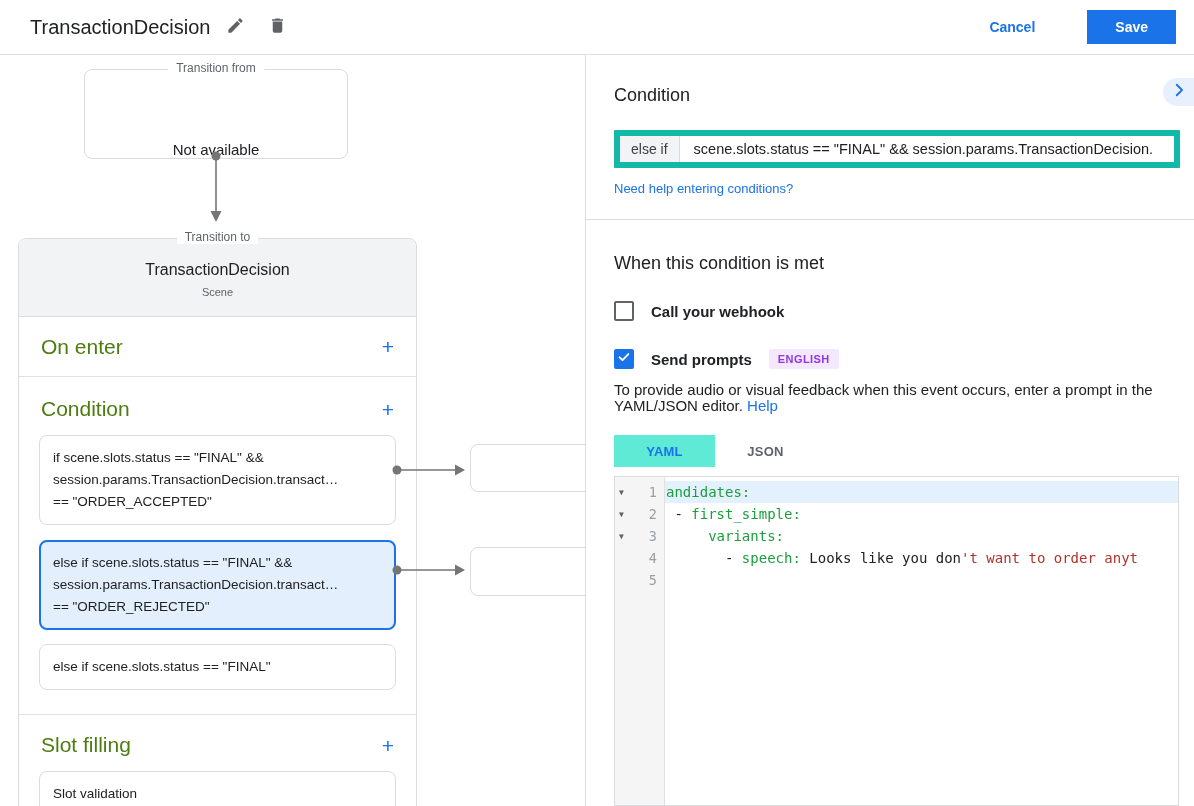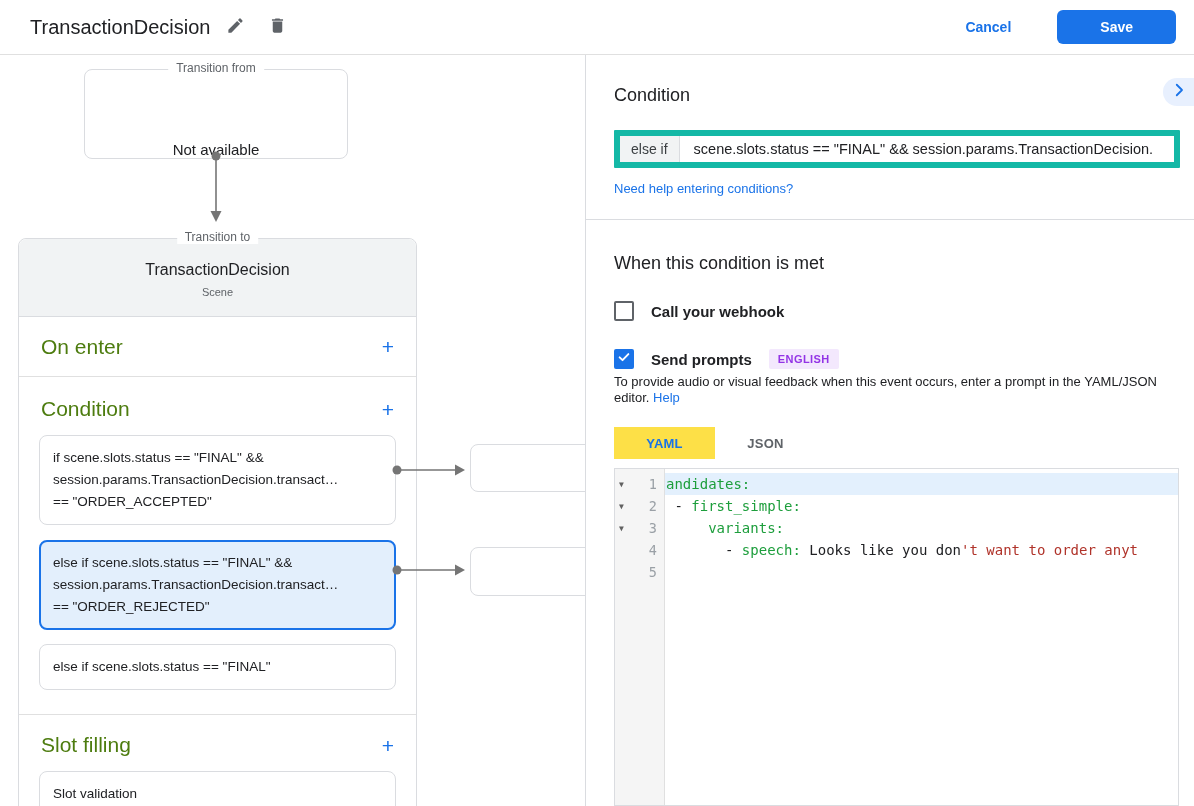--- a/index.html
+++ b/index.html
@@ -9,21 +9,21 @@
   
   .topbar { position:absolute; left:0; top:0; width:1194px; height:55px; background:#fff;
             border-bottom:1px solid #e0e0e0; display:flex; align-items:center; z-index:20; }
   .topbar .title { margin-left:30px; font-size:20px; color:#202124; }
   .icon-btn { width:34px; height:34px; display:flex; align-items:center; justify-content:center;
               margin-left:8px; border-radius:50%; cursor:pointer; }
   .icon-btn svg { fill:#5f6368; }
   .topbar-right { margin-left:auto; display:flex; align-items:center; margin-right:18px;gap:12px; }
   .cancel-btn { color:#1a73e8; font-size:14px; font-weight:bold; padding:8px 16px; cursor:pointer; }
   .save-btn { background:#1a73e8; color:#fff; font-size:14px; font-weight:bold; border:none;
-              border-radius:6px; padding:9px 43px; margin-left:18px; cursor:pointer; }
+              border-radius:0; padding:9px 28px; margin-left:24px; cursor:pointer; }
 
   
   .canvas { position:absolute; left:0; top:55px; width:585px; height:751px; background:#fff;
             overflow:hidden; }
   .node { position:absolute; background:#fff; border:1px solid #dadce0; border-radius:8px; }
   .legend { position:absolute; top:-9px; left:50%; transform:translateX(-50%); background:#fff;
             padding:0 8px; font-size:12px; color:#5f6368; white-space:nowrap; }
   .tf-box { left:84px; top:14px; width:264px; height:90px; display:flex; align-items:flex-end;
             justify-content:center; font-size:15px; }
   .scene-box { left:18px; top:183px; width:399px; height:610px; border-radius:8px 8px 0 0; }
@@ -71,26 +71,26 @@
   .panel-divider { margin:23px 0 0 -28px; width:609px; border-top:1px solid #dadce0; }
   .when-heading { margin-top:33px; }
   .check-row { display:flex; align-items:center; margin-top:27px; }
   .check-row.second { margin-top:28px; }
   .cb { width:20px; height:20px; border:2px solid #5f6368; border-radius:2px; cursor:pointer;
         flex:none; }
   .cb.checked { border:none; background:#1a73e8; display:flex; align-items:center; justify-content:center; }
   .cb-label { margin-left:17px; font-size:15px; font-weight:bold; color:#202124; }
   .lang-badge { margin-left:17px; background:#f3e8fd; color:#9334e6; font-size:11px; font-weight:bold;
                 letter-spacing:.4px; padding:4px 9px; border-radius:2px; }
-  .hint { margin-top:5px; font-size:13px; line-height:16px; color:#202124; width:568px; }
+  .hint { margin-top:13px; font-size:15px; line-height:16px; color:#202124; width:568px; }
   .hint a { color:#1a73e8; text-decoration:none; }
   .tabs { margin-top:21px; display:flex; }
   .tab { width:101px; height:32px; display:flex; align-items:center; justify-content:center;
          font-size:13px; font-weight:bold; letter-spacing:.25px; color:#5f6368; cursor:pointer; }
-  .tab.active { background:#fde047; color:#1a73e8; }
+  .tab.active { background:#5eead4; color:#1a73e8; }
   .editor { margin-top:9px; width:565px; flex:1; min-height:0; border:1px solid #dadce0;
             display:flex; font-family:"DejaVu Sans Mono", monospace; font-size:14px; }
   .gutter { width:50px; background:#f5f5f5; border-right:1px solid #e0e0e0; padding-top:4px; }
   .gutter-row { height:22px; display:flex; align-items:center; }
   .fold { width:17px; padding-left:4px; font-size:8px; color:#616161; cursor:pointer; }
   .lineno { flex:1; text-align:right; padding-right:7px; color:#9aa0a6; font-size:13.5px; }
   .code { flex:1; padding-top:4px; overflow:hidden; cursor:text; }
   .code-row { height:22px; line-height:22px; white-space:pre; padding-left:1px; }
   .code-row.hl { background:#e3f0fd; }
   .tok-key { color:#1d9e3c;text-align:right; }

